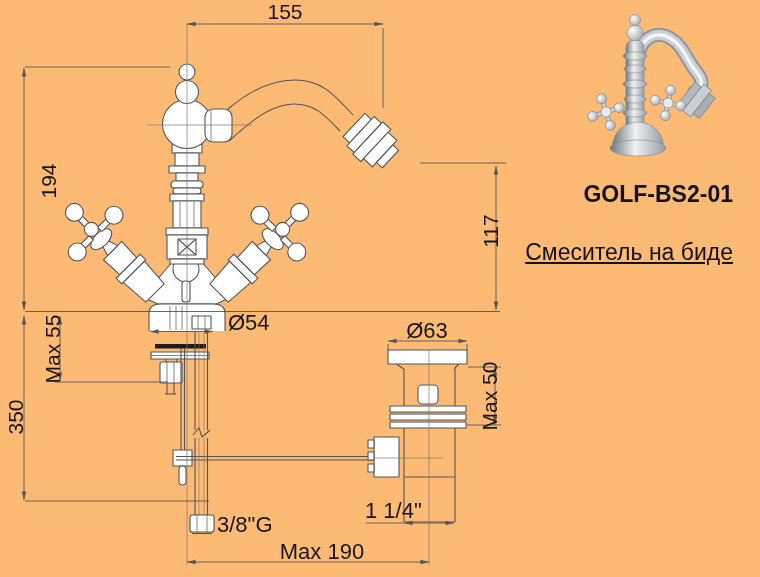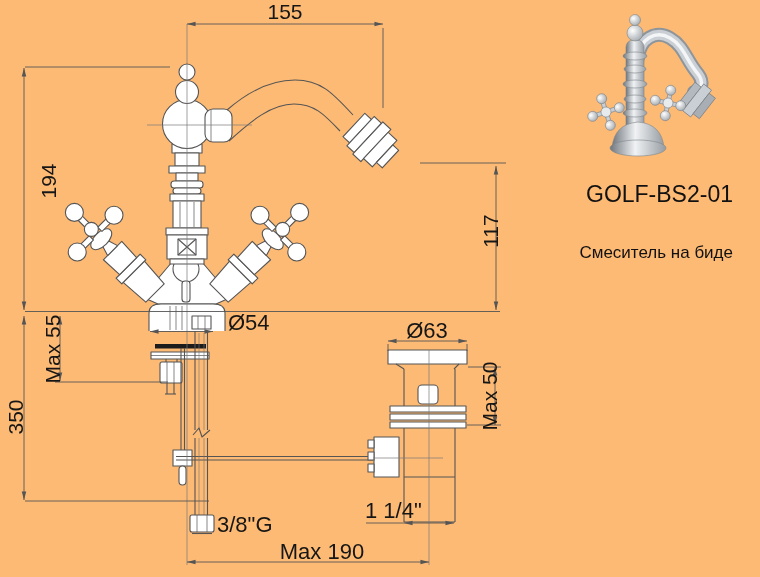--- a/index.html
+++ b/index.html
@@ -2,23 +2,23 @@
 <html><head>
 <meta charset="utf-8">
 <style>
   html,body{margin:0;padding:0;background:#fff;}
   .page{position:relative;width:760px;height:577px;background:#fdba74;overflow:hidden;
         font-family:"Liberation Sans",sans-serif;}
   .drawing-svg{position:absolute;left:0;top:0;}
   .dim-text{fill:#161616;font-family:"Liberation Sans",sans-serif;font-size:21px;}
   .dim-text-big{fill:#161616;font-family:"Liberation Sans",sans-serif;font-size:22px;}
   .product-code{position:absolute;top:181px;right:27px;width:300px;text-align:right;
-                font-size:23px;font-weight:normal;color:#111;}
+                font-size:23px;font-weight:bold;color:#111;}
   .product-desc{position:absolute;top:238px;right:27px;width:300px;text-align:right;
-                font-size:17px;color:#111;line-height:29px;}
+                font-size:23px;color:#111;line-height:29px;text-decoration:underline;}
 </style>
 </head>
 <body>
 
 <div class="page">
 
 <svg class="drawing-svg" width="760" height="577" viewBox="0 0 760 577">
   <defs>
     <marker id="arr" viewBox="0 0 10 6" refX="9.5" refY="3" markerWidth="10" markerHeight="6" orient="auto-start-reverse">
       <path d="M0,0.5 L9.5,3 L0,5.5 Z" fill="#555"></path>

